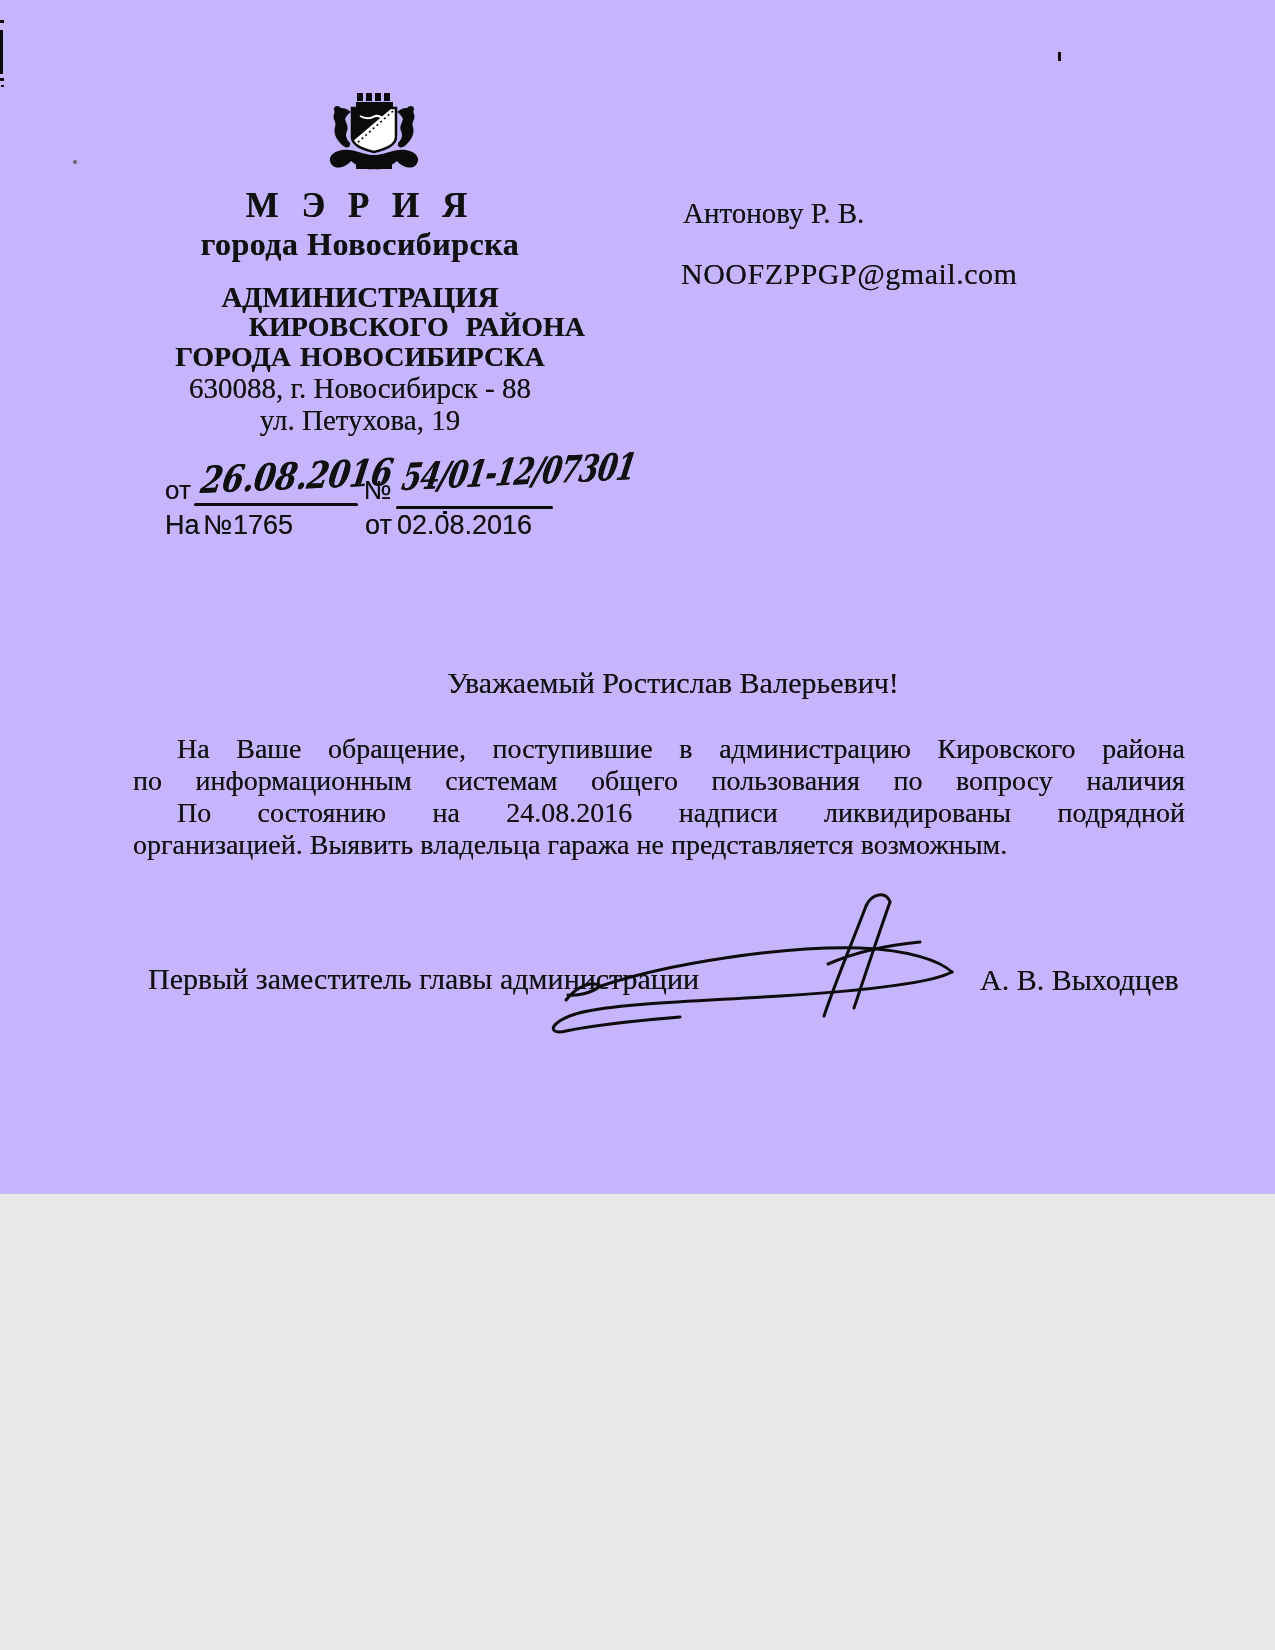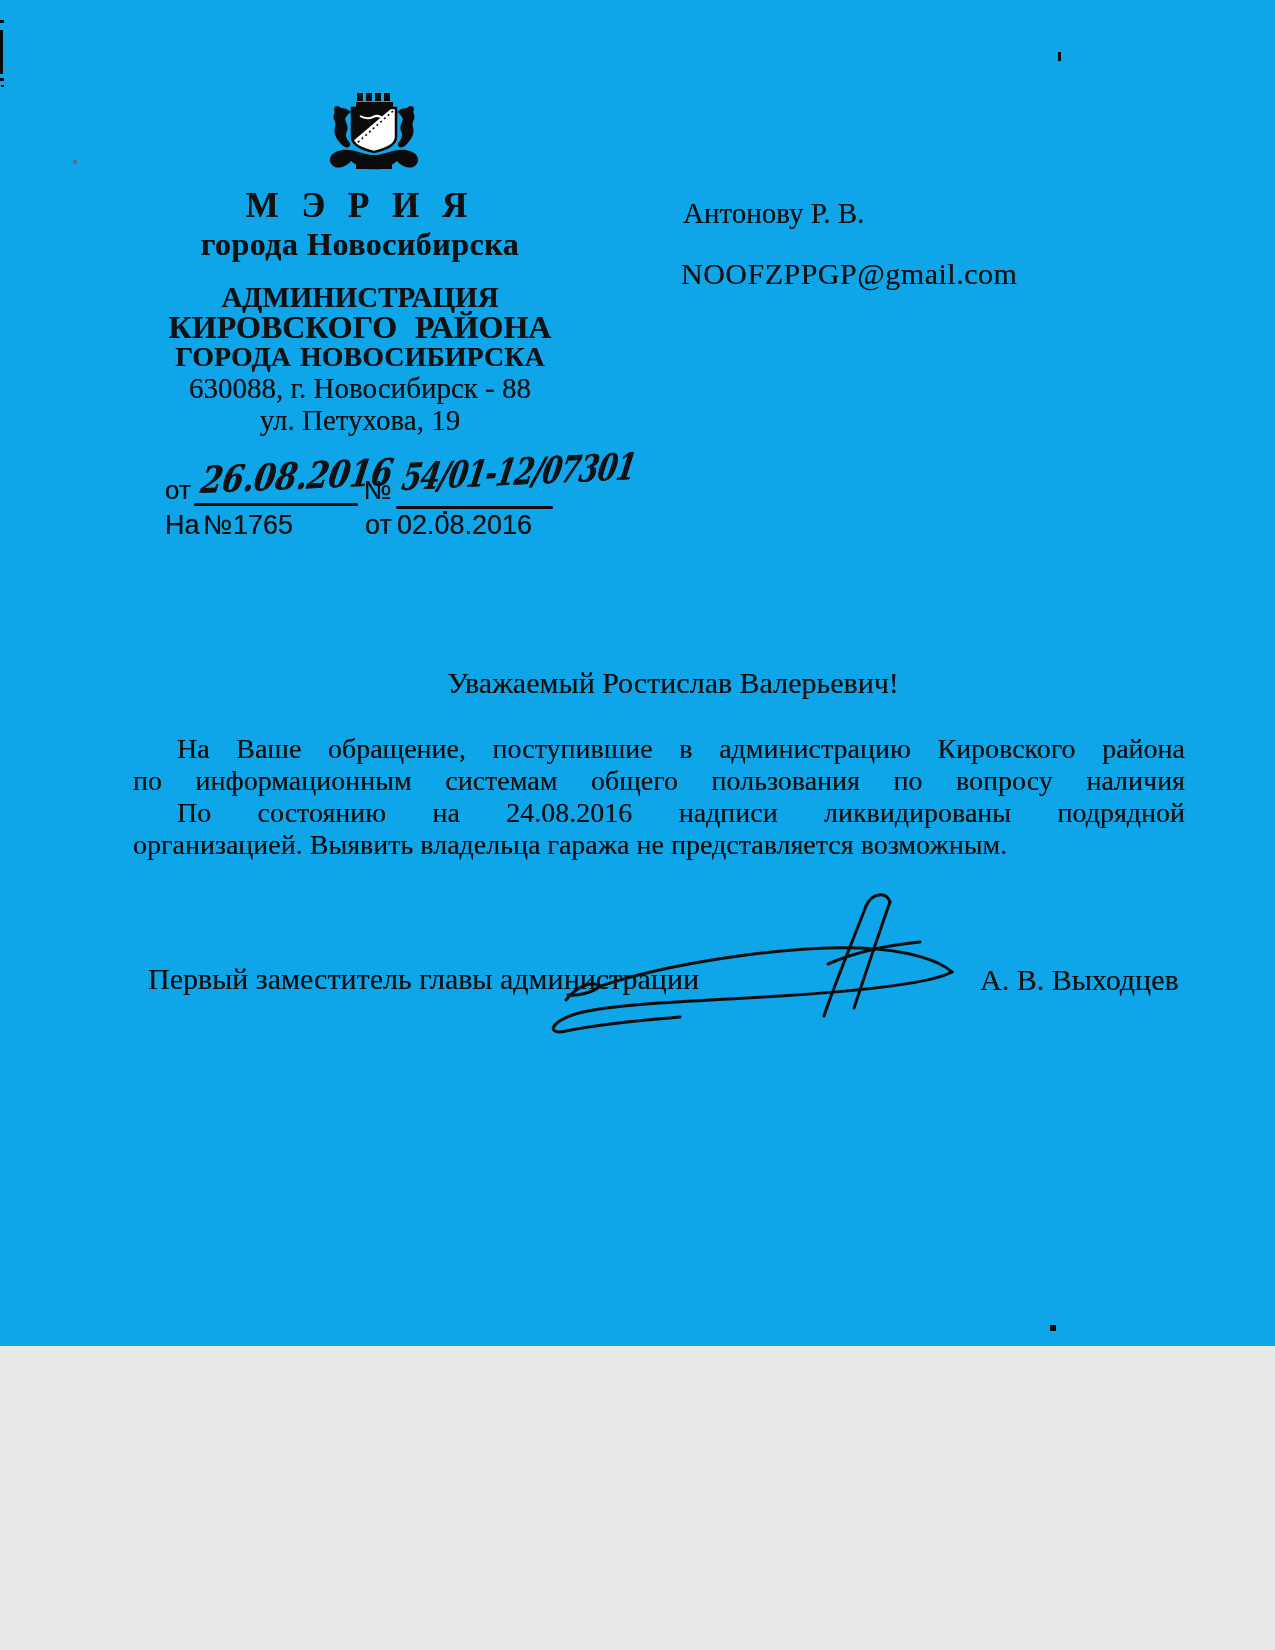--- a/index.html
+++ b/index.html
@@ -1,31 +1,31 @@
 <!DOCTYPE html>
 <html><head>
 <meta charset="utf-8">
 <style>
   html,body{margin:0;padding:0;background:#e8e8e8;}
   .page{
-    position:relative;width:1275px;height:1346px;margin:0 auto;
-    background:#0ea5e9;overflow:hidden;color:#111;
+    position:relative;width:1275px;height:1194px;margin:0 auto;
+    background:#c4b5fd;overflow:hidden;color:#111;
     font-family:"Liberation Serif",serif;
     text-shadow:0 0 .5px rgba(0,0,0,.65);
   }
   .abs{position:absolute;}
   .serif{font-family:"Liberation Serif",serif;}
   .sans{font-family:"Liberation Sans",sans-serif;}
 
   
   .lh-left{left:135px;top:188px;width:450px;text-align:center;line-height:1;}
   .lh-meria{font-size:35px;font-weight:bold;letter-spacing:7px;line-height:36px;}
   .lh-city{font-size:32px;font-weight:bold;letter-spacing:.5px;line-height:34px;margin-top:3px;}
   .lh-admin1{font-size:29px;font-weight:bold;line-height:30px;margin-top:21px;}
-  .lh-admin2{font-size:32px;font-weight:bold;word-spacing:10px;line-height:30px;}
+  .lh-admin2{font-size:28px;font-weight:bold;word-spacing:10px;line-height:30px;text-align:right;}
   .lh-admin3{font-size:28px;font-weight:bold;word-spacing:2px;line-height:30px;}
   .lh-addr{font-size:29px;line-height:32px;}
   .lh-addr2{font-size:29px;line-height:32px;}
   .lh-tel{font-size:30px;line-height:32px;}
 
   
   .ref-label{font-size:26px;line-height:26px;}
   .hand{
     font-family:"DejaVu Serif",serif;font-style:italic;font-weight:bold;
     font-size:37px;white-space:nowrap;transform-origin:left bottom;

